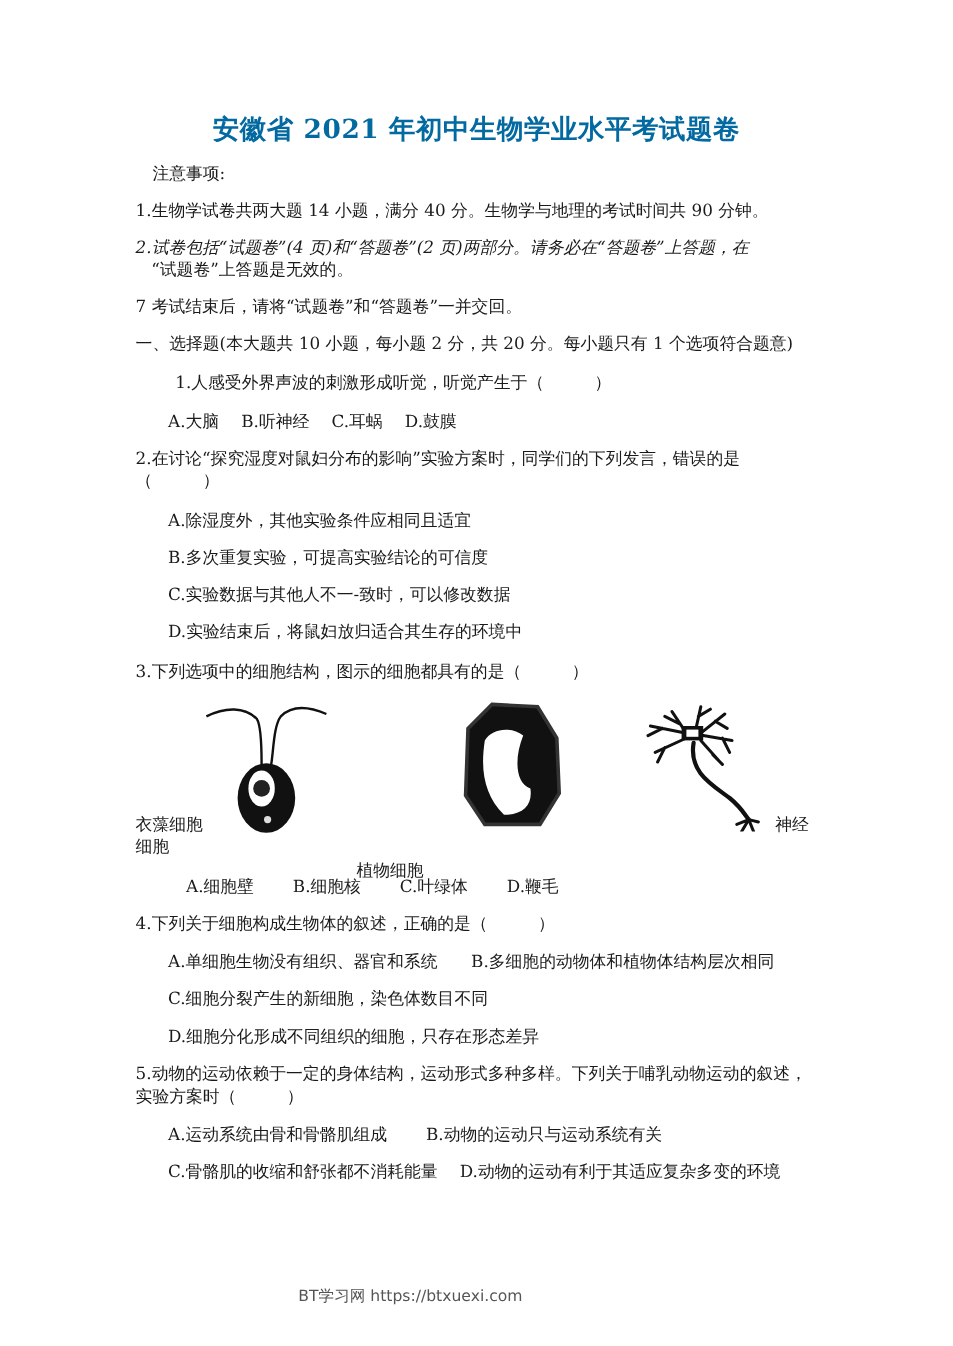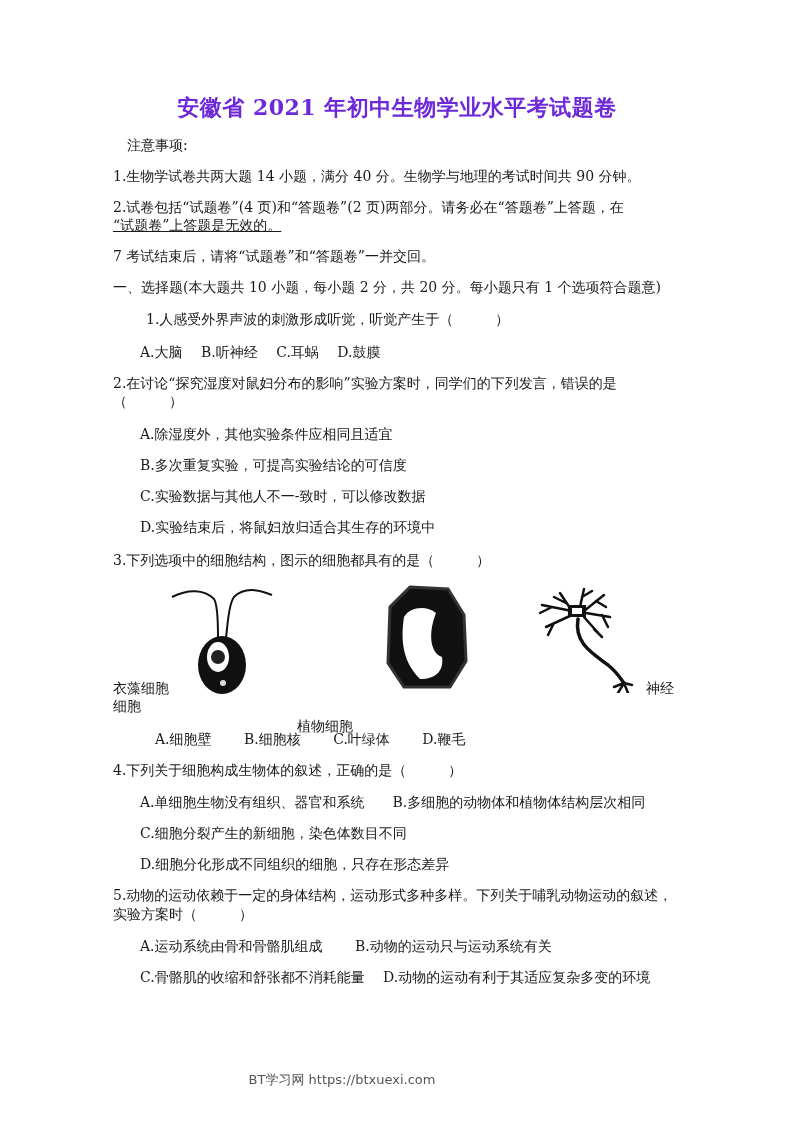--- a/index.html
+++ b/index.html
@@ -1,32 +1,32 @@
 <!DOCTYPE html>
 <html><head>
 <meta charset="utf-8">
 <style>
   html, body { margin: 0; padding: 0; background: #ffffff; }
   body { width: 794px; height: 1122px; position: relative; overflow: hidden;
          font-family: "DejaVu Serif", "Liberation Serif", serif; color: #1a1a1a; }
   .abs { position: absolute; white-space: nowrap; }
-  .title { top: 93px; left: 0; width: 794px; text-align: center; font-size: 22px; font-weight: bold; color: #6d28d9; letter-spacing: 0.5px; }
+  .title { top: 93px; left: 0; width: 794px; text-align: center; font-size: 22px; font-weight: bold; color: #0369a1; letter-spacing: 0.5px; }
   .t { font-size: 14px; line-height: 20px; }
   .footer { top: 1071px; left: 0; width: 684px; text-align: center; font-family: "DejaVu Sans", sans-serif; font-size: 13px; color: #555; }
   svg { position: absolute; }
 </style>
 </head>
 <body>
 
 <div class="abs title">安徽省 2021 年初中生物学业水平考试题卷</div>
 
 <div class="abs t" style="top:135px;left:127px;">注意事项:</div>
 <div class="abs t" style="top:166px;left:113px;">1.生物学试卷共两大题 14 小题，满分 40 分。生物学与地理的考试时间共 90 分钟。</div>
-<div class="abs t" style="top:197px;left:113px;">2.试卷包括“试题卷”(4 页)和“答题卷”(2 页)两部分。请务必在“答题卷”上答题，在</div>
-<div class="abs t" style="top:215px;left:113px;text-decoration:underline;">“试题卷”上答题是无效的。</div>
+<div class="abs t" style="top:197px;left:113px;font-style:italic;">2.试卷包括“试题卷”(4 页)和“答题卷”(2 页)两部分。请务必在“答题卷”上答题，在</div>
+<div class="abs t" style="top:215px;left:126px;">“试题卷”上答题是无效的。</div>
 <div class="abs t" style="top:246px;left:113px;">7 考试结束后，请将“试题卷”和“答题卷”一并交回。</div>
 
 <div class="abs t" style="top:277px;left:113px;">一、选择题(本大题共 10 小题，每小题 2 分，共 20 分。每小题只有 1 个选项符合题意)</div>
 
 <div class="abs t" style="top:309px;left:113px;margin-left:33px;">1.人感受外界声波的刺激形成听觉，听觉产生于（　　　）</div>
 <div class="abs t" style="top:342px;left:140px;">A.大脑　 B.听神经　 C.耳蜗　 D.鼓膜</div>
 
 <div class="abs t" style="top:373px;left:113px;">2.在讨论“探究湿度对鼠妇分布的影响”实验方案时，同学们的下列发言，错误的是</div>
 <div class="abs t" style="top:391px;left:113px;">（　　　）</div>
 <div class="abs t" style="top:424px;left:140px;">A.除湿度外，其他实验条件应相同且适宜</div>

